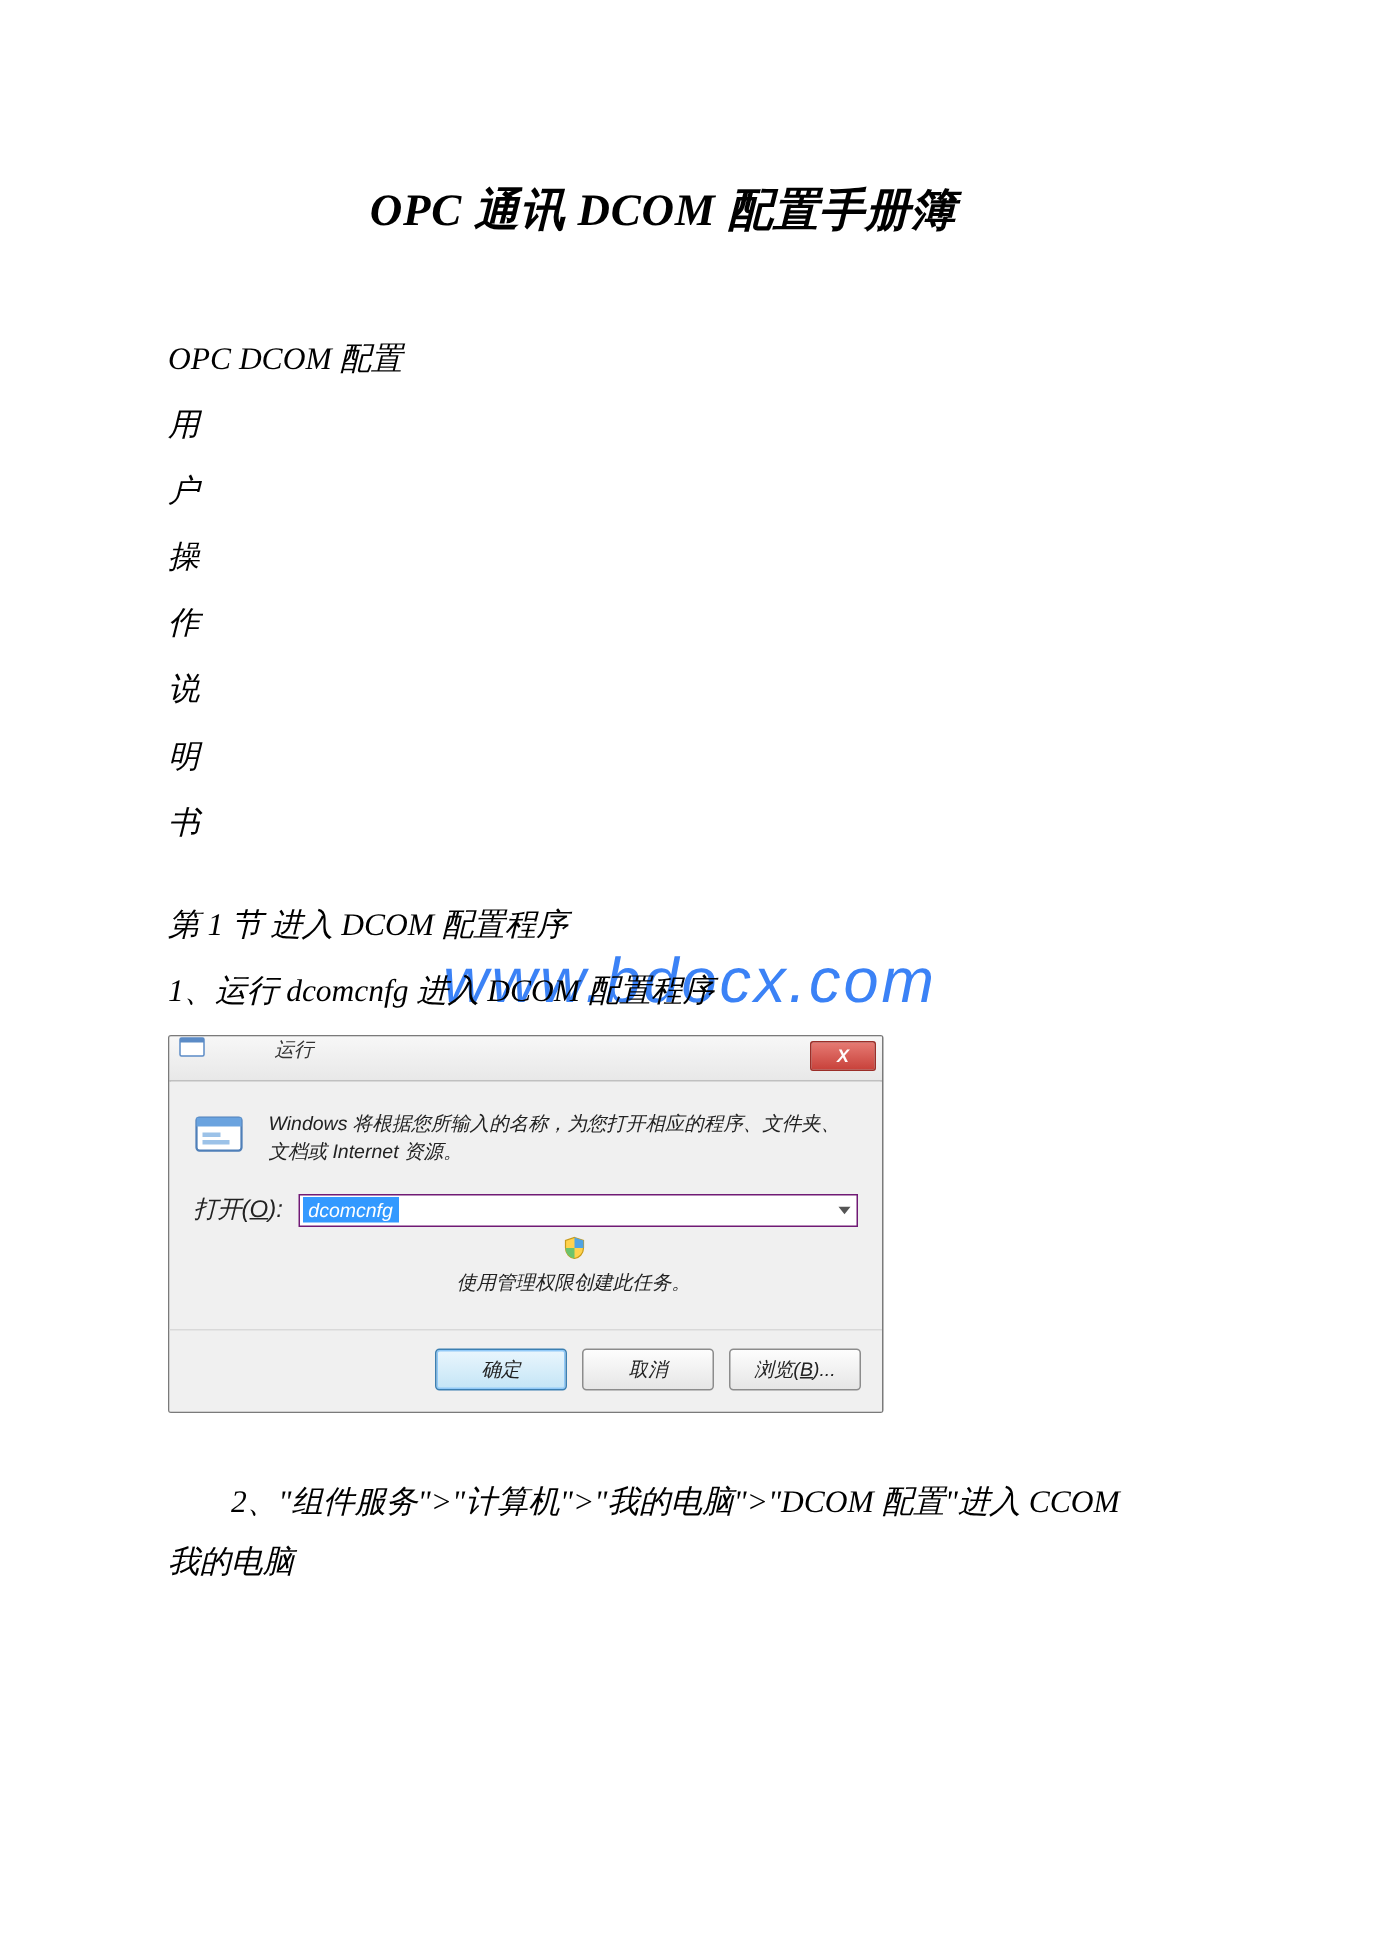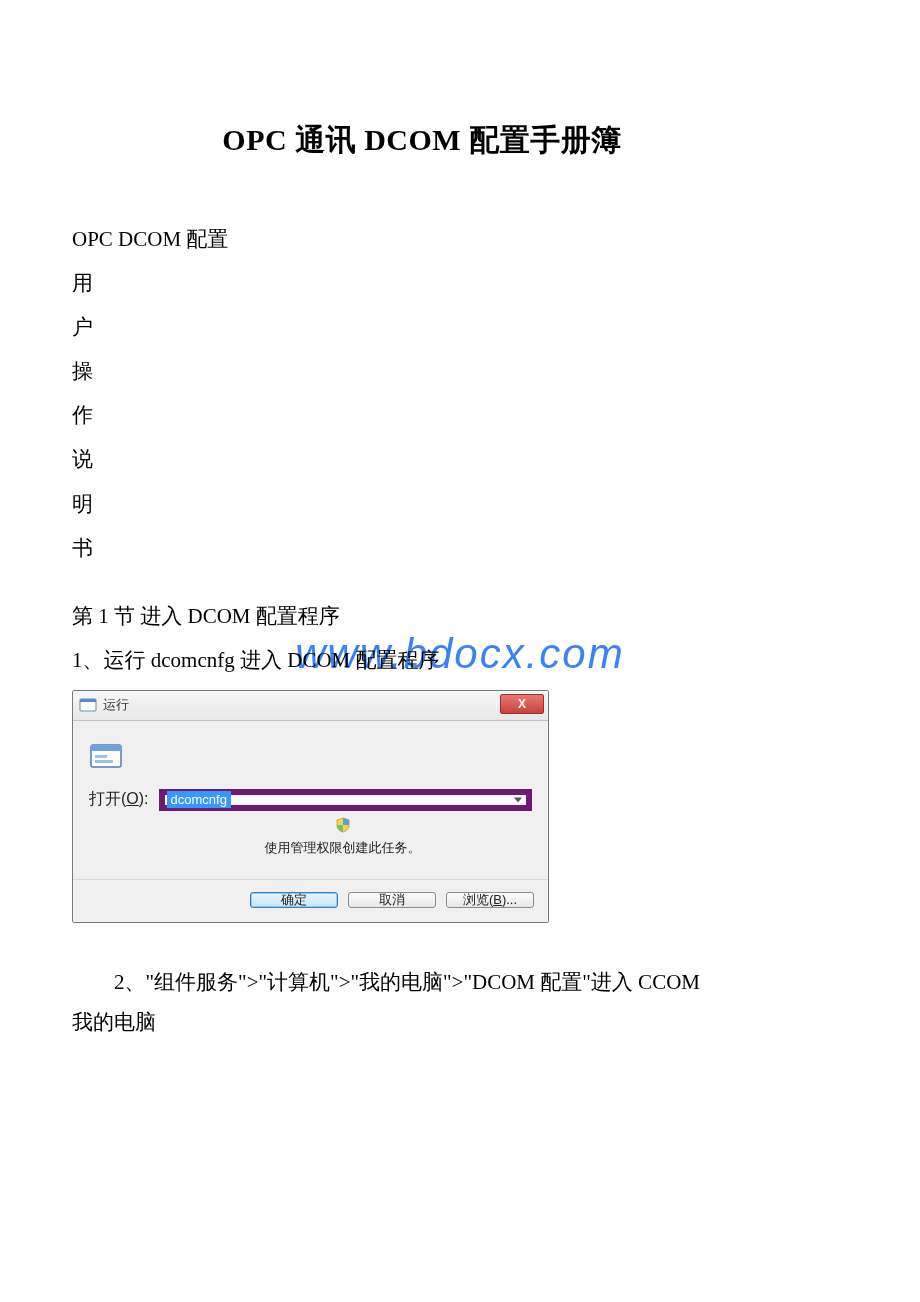--- a/index.html
+++ b/index.html
@@ -5,21 +5,22 @@
   * { margin: 0; padding: 0; box-sizing: border-box; }
   body {
     width: 920px;
     height: 1302px;
     background: #ffffff;
     font-family: "SimSun", "宋体", serif;
     color: #000;
     position: relative;
   }
   .page {
-    padding: 120px 148px 0 72px;
+    padding: 120px 148px 0 112px;
+    font-style: italic;
   }
   .title {
     font-family: "Times New Roman", "SimSun", serif;
     font-weight: bold;
     font-size: 30px;
     text-align: center;
     margin-bottom: 56px;
     letter-spacing: 0.5px;
   }
   .body-text {
@@ -52,23 +53,23 @@
     border-radius: 2px;
     background: #f0f0f0;
     font-family: "Microsoft YaHei", "SimSun", sans-serif;
     box-shadow: 0 0 0 1px #bfbfbf inset;
   }
   .run-titlebar {
     height: 30px;
     background: linear-gradient(#f7f7f7, #e8e8e8);
     border-bottom: 1px solid #c0c0c0;
     display: flex;
-    align-items: center;
     padding: 0 6px;
     position: relative;
+    gap: 40px;
   }
   .run-titlebar .run-icon {
     width: 18px; height: 14px;
     display:inline-flex; align-items:center; justify-content:center;
     margin-right: 6px;
   }
   .run-titlebar .run-icon svg { display:block; }
   .run-titlebar .run-title {
     font-size: 13px;
     color: #333;
@@ -114,21 +115,21 @@
   }
   .run-label {
     font-size: 16px;
     color: #222;
     white-space: nowrap;
   }
   .run-label .ul { text-decoration: underline; }
   .run-combo {
     flex: 1;
     height: 22px;
-    border: 6px solid #701a75;
+    border: 1px solid #701a75;
     background: #fff;
     display: flex;
     align-items: center;
     position: relative;
   }
   .run-combo-text {
     background: #3399ff;
     color: #fff;
     font-size: 13px;
     padding: 1px 4px;
@@ -162,21 +163,21 @@
   .run-footer {
     background: #f0f0f0;
     border-top: 1px solid #d9d9d9;
     padding: 12px 14px 14px 14px;
     display: flex;
     justify-content: flex-end;
     gap: 10px;
   }
   .run-btn {
     min-width: 88px;
-    height: 16px;
+    height: 28px;
     font-size: 13px;
     color: #222;
     background: linear-gradient(#fdfdfd, #e6e6e6);
     border: 1px solid #8c8c8c;
     border-radius: 3px;
     display: inline-flex;
     align-items: center;
     justify-content: center;
     font-family: "Microsoft YaHei", "SimSun", sans-serif;
   }
@@ -238,20 +239,21 @@
     <div class="run-body">
       <div class="run-row1">
         <div class="run-bigicon">
           <svg width="36" height="30" viewBox="0 0 36 30">
             <rect x="2" y="4" width="30" height="22" rx="2" fill="#ffffff" stroke="#4f7fb8" stroke-width="1.5"></rect>
             <rect x="2" y="4" width="30" height="6" fill="#6aa3df"></rect>
             <rect x="6" y="14" width="12" height="3" fill="#9cc2e8"></rect>
             <rect x="6" y="19" width="18" height="3" fill="#9cc2e8"></rect>
           </svg>
         </div>
+        <div class="run-desc">Windows 将根据您所输入的名称，为您打开相应的程序、文件夹、文档或 Internet 资源。</div>
       </div>
 
       <div class="run-row2">
         <div class="run-label">
           <span>打开(</span><span class="ul">O</span><span>):</span>
         </div>
         <div class="run-combo">
           <span class="run-combo-text">dcomcnfg</span>
           <span class="run-combo-arrow"></span>
         </div>

